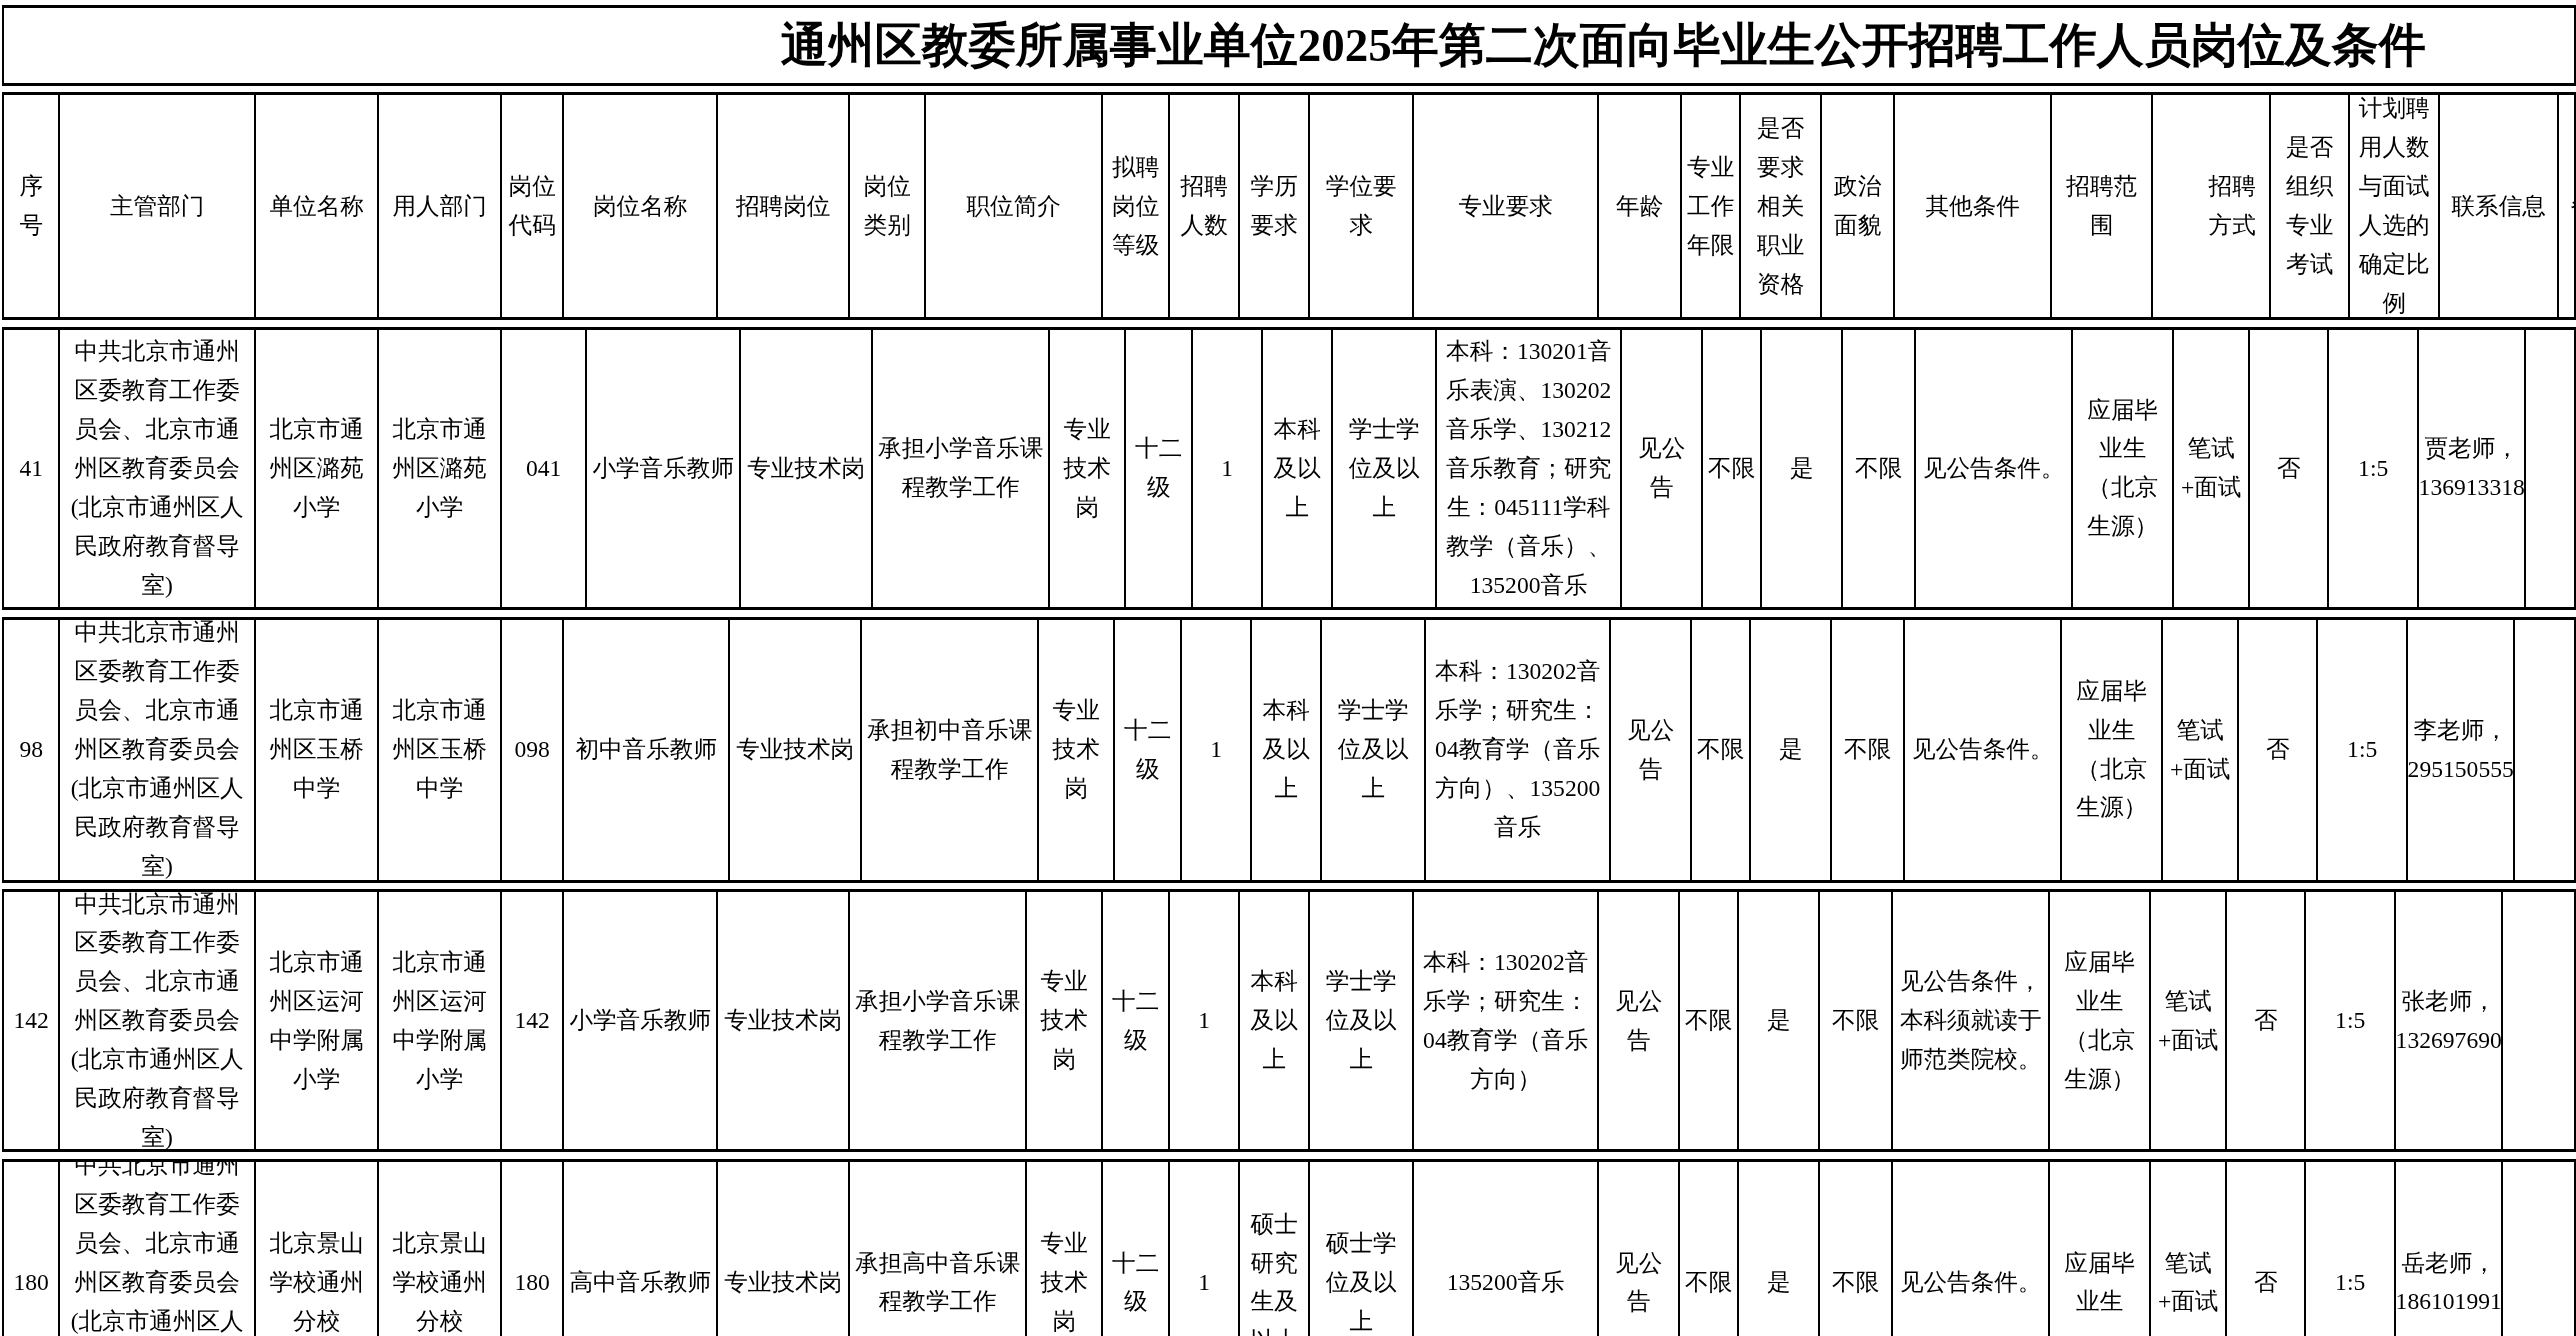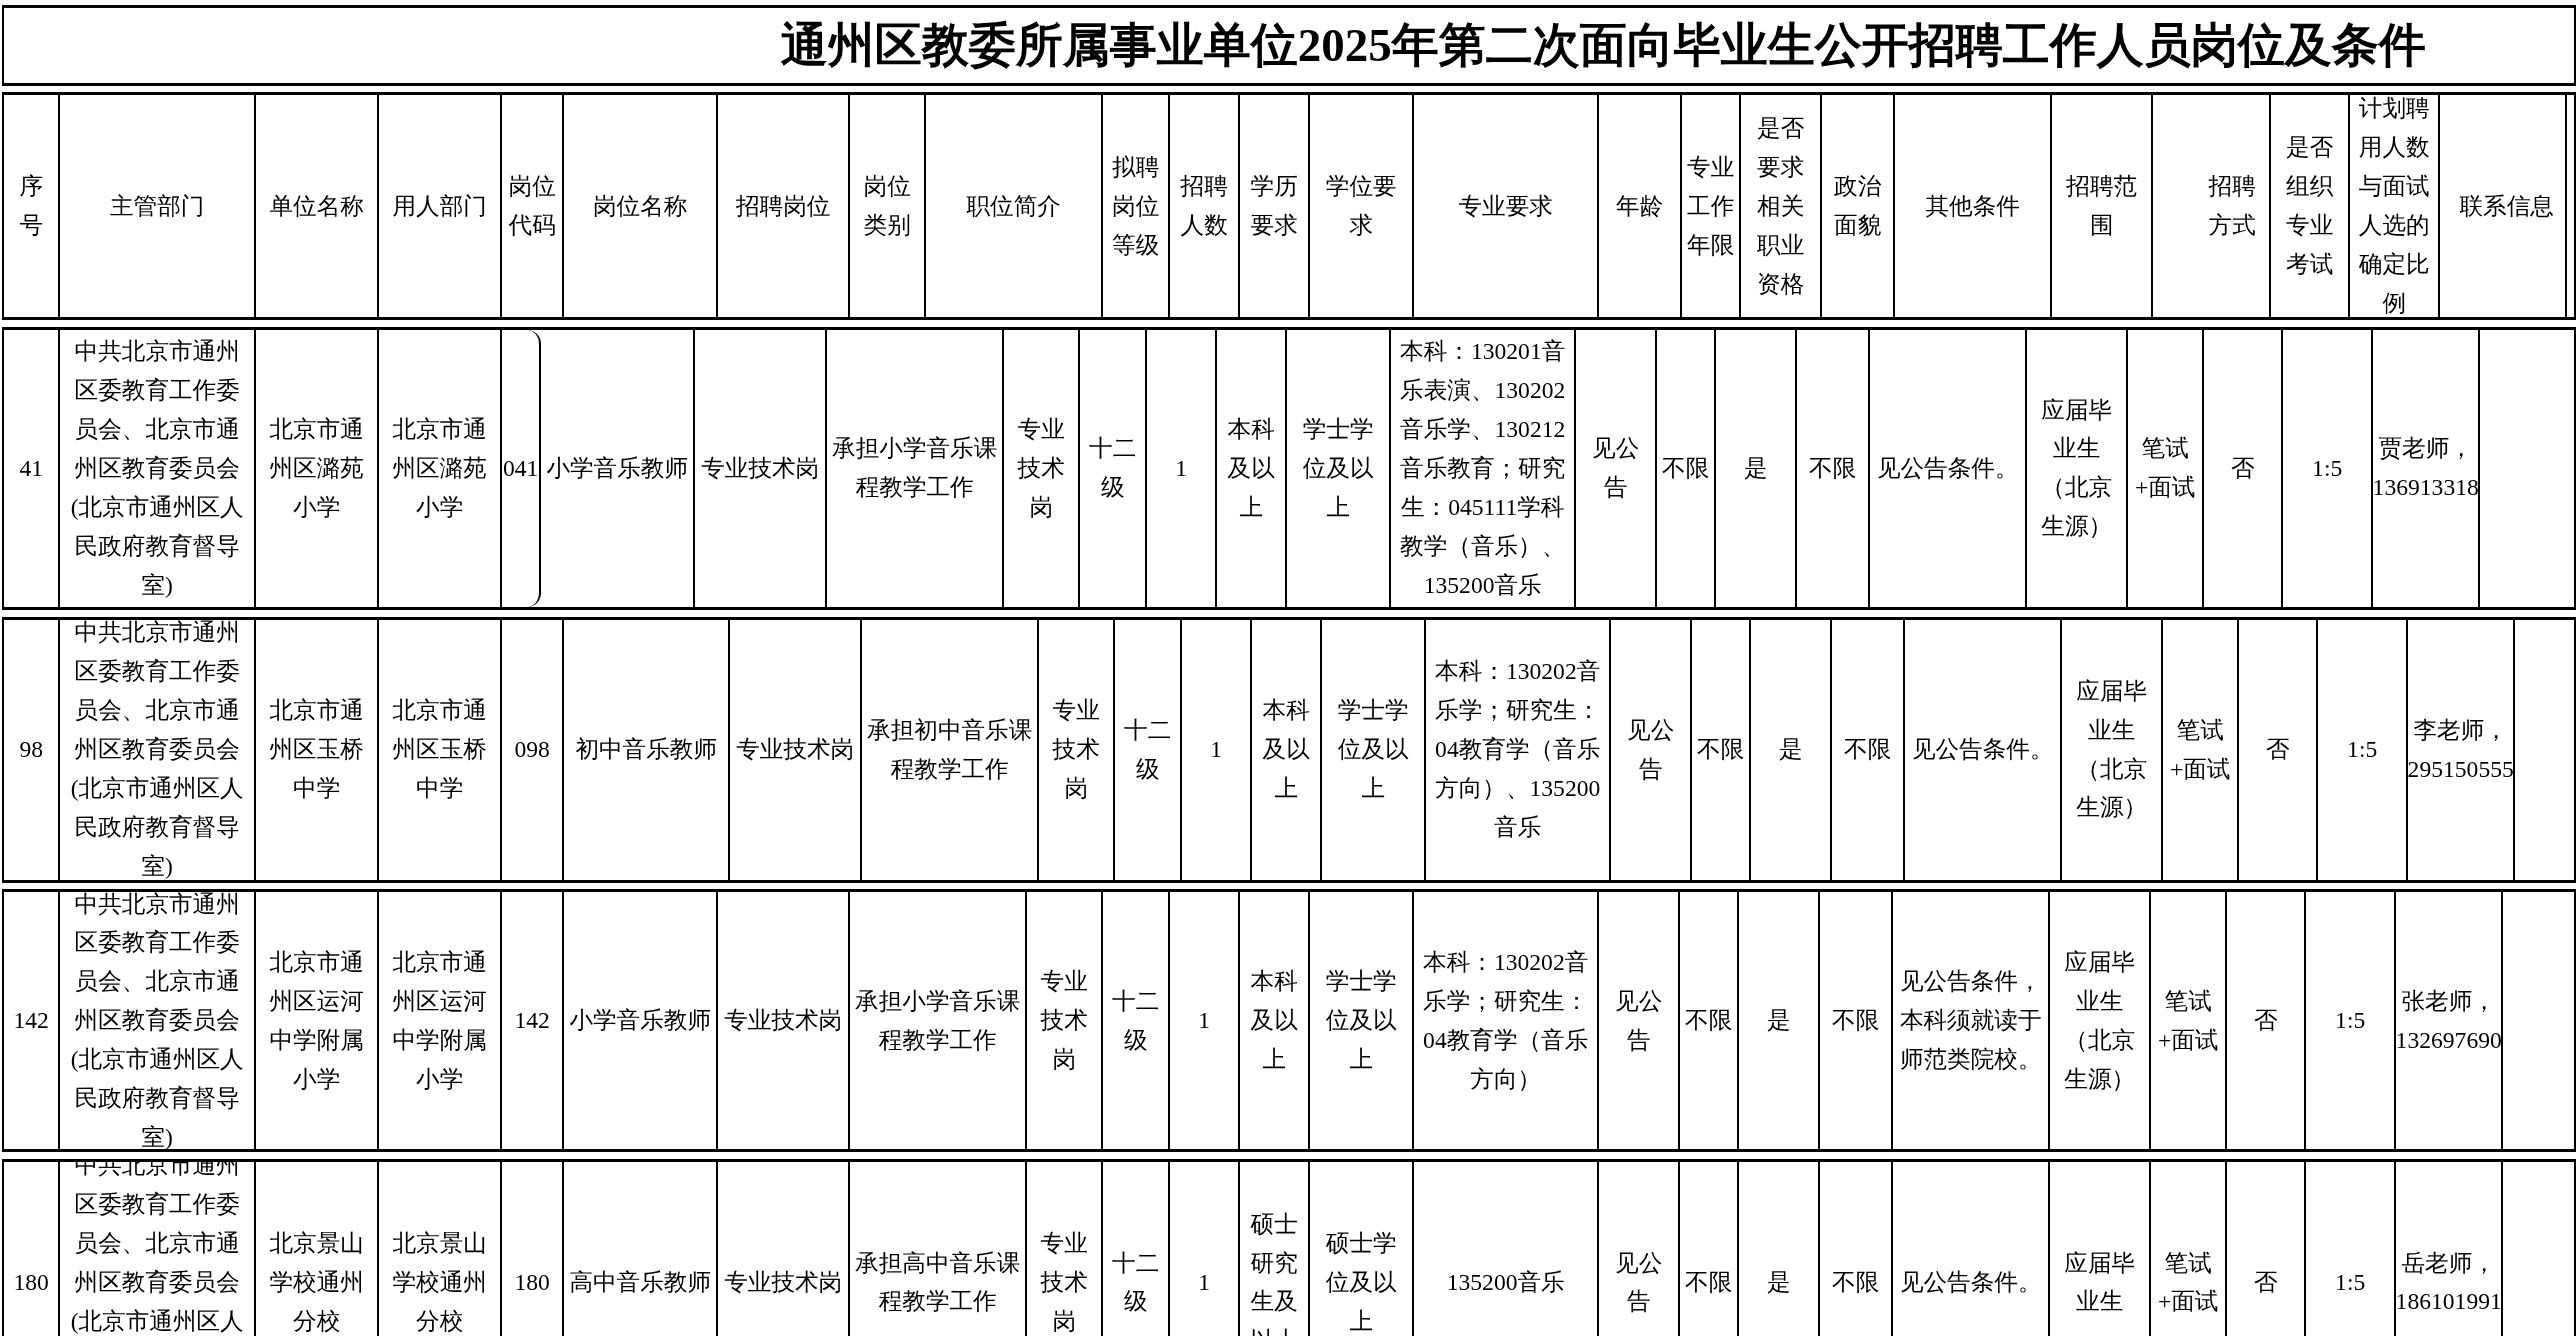--- a/index.html
+++ b/index.html
@@ -52,30 +52,30 @@
       <div class="cell" style="width: 185px;">专业要求</div>
       <div class="cell" style="width: 83px;">年龄</div>
       <div class="cell" style="width: 59px;">专业工作年限</div>
       <div class="cell" style="width: 81px;">是否要求相关职业资格</div>
       <div class="cell" style="width: 73px;">政治面貌</div>
       <div class="cell" style="width: 157px;">其他条件</div>
       <div class="cell" style="width: 101px;">招聘范围</div>
       <div class="cell" style="width: 76px; margin-left: 42px;">招聘方式</div>
       <div class="cell" style="width: 79px;">是否组织专业考试</div>
       <div class="cell" style="width: 90px;">计划聘用人数与面试人选的确定比例</div>
-      <div class="cell" style="width: 119px; margin-left: 8px;">联系信息</div>
+      <div class="cell" style="width: 119px;">联系信息</div>
       <div class="cell" style="width: 70px;">备注</div>
     </div>
 
 <div class="block" style="height: 277px;">
       <div class="cell" style="width: 56px;">41</div>
       <div class="cell" style="width: 196px;">中共北京市通州区委教育工作委员会、北京市通州区教育委员会(北京市通州区人民政府教育督导室)</div>
       <div class="cell" style="width: 123px;">北京市通州区潞苑小学</div>
       <div class="cell" style="width: 123px;">北京市通州区潞苑小学</div>
-      <div class="cell" style="width: 39px; border-radius: 14px;">041</div>
+      <div class="cell" style="width: 85px;">041</div>
       <div class="cell" style="width: 154px;">小学音乐教师</div>
       <div class="cell" style="width: 132px;">专业技术岗</div>
       <div class="cell" style="width: 177px;">承担小学音乐课程教学工作</div>
       <div class="cell" style="width: 76px;">专业技术岗</div>
       <div class="cell" style="width: 67px;">十二级</div>
       <div class="cell" style="width: 70px;">1</div>
       <div class="cell" style="width: 70px;">本科及以上</div>
       <div class="cell" style="width: 104px;">学士学位及以上</div>
       <div class="cell" style="width: 185px;">本科：130201音乐表演、130202音乐学、130212音乐教育；研究生：045111学科教学（音乐）、135200音乐</div>
       <div class="cell" style="width: 81px;">见公告</div>

